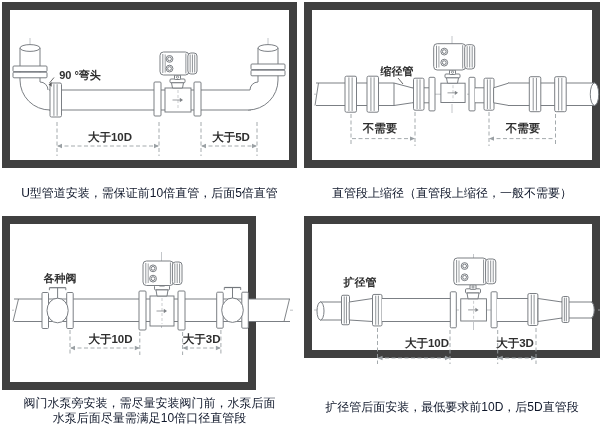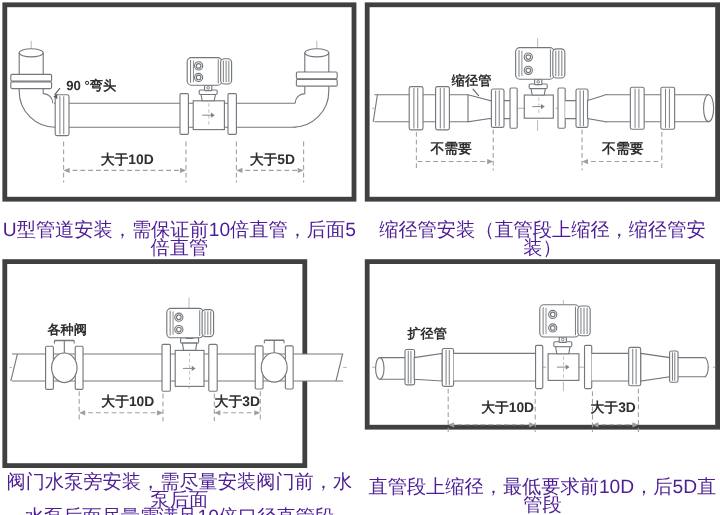--- a/index.html
+++ b/index.html
@@ -1,18 +1,18 @@
 <!DOCTYPE html>
 <html><head><meta charset="utf-8">
 <style>
 *{margin:0;padding:0;box-sizing:border-box}
 html,body{width:600px;height:429px;background:#fff;overflow:hidden;
 font-family:"Liberation Sans",sans-serif}
-.panel{position:absolute;border:4px solid #404040;background:#fff}
-.cap{position:absolute;text-align:center;color:#4c1d95;font-size:16px;line-height:14.5px}
+.panel{position:absolute;border:8px solid #404040;background:#fff}
+.cap{position:absolute;text-align:center;color:#0f172a;font-size:12px;line-height:14.5px}
 svg{position:absolute;left:0;top:0}
 </style></head>
 <body>
 <div class="panel" style="left:2px;top:2px;width:295px;height:166px">
 <svg width="287" height="158" viewBox="0 0 287 158">
       <line x1="36" y1="90" x2="252" y2="90" stroke="#aeb2b6" stroke-width="0.8" stroke-dasharray="9 3 2 3" stroke-linecap="butt"></line>
       <line x1="20" y1="28" x2="20" y2="76" stroke="#b4b8bc" stroke-width="0.8" stroke-dasharray="9 3 2 3" stroke-linecap="butt"></line>
       <line x1="258" y1="28" x2="258" y2="74" stroke="#b4b8bc" stroke-width="0.8" stroke-dasharray="9 3 2 3" stroke-linecap="butt"></line>
       <rect x="39" y="80" width="202" height="20" fill="#fff"></rect>
       <line x1="39" y1="80" x2="241" y2="80" stroke="#74787d" stroke-width="0.95" stroke-linecap="butt"></line>
@@ -268,14 +268,14 @@
       <polygon points="65.5,134 70.5,131.8 70.5,136.2" fill="#9aa0a4"></polygon>
       <polygon points="138,134 133,131.8 133,136.2" fill="#9aa0a4"></polygon>
       <line x1="186.7" y1="134" x2="223" y2="134" stroke="#9aa0a4" stroke-width="0.9" stroke-dasharray="4 2.5" stroke-linecap="butt"></line>
       <polygon points="185.7,134 190.7,131.8 190.7,136.2" fill="#9aa0a4"></polygon>
       <polygon points="224,134 219,131.8 219,136.2" fill="#9aa0a4"></polygon>
       <text x="115" y="123" font-size="11.5" font-weight="bold" fill="#2f2f2f" text-anchor="middle" font-family="&quot;Liberation Sans&quot;,sans-serif">大于10D</text>
       <text x="203" y="123" font-size="11.5" font-weight="bold" fill="#2f2f2f" text-anchor="middle" font-family="&quot;Liberation Sans&quot;,sans-serif">大于3D</text>
     </svg>
   </div>
 <div class="cap" style="left:2px;top:186px;width:295px">U型管道安装，需保证前10倍直管，后面5倍直管</div>
-<div class="cap" style="left:304px;top:186px;width:296px">缩径管安装（直管段上缩径，缩径管安装）</div>
+<div class="cap" style="left:304px;top:186px;width:296px">直管段上缩径（直管段上缩径，一般不需要）</div>
 <div class="cap" style="left:2px;top:396px;width:295px">阀门水泵旁安装，需尽量安装阀门前，水泵后面<br>水泵后面尽量需满足10倍口径直管段</div>
-<div class="cap" style="left:304px;top:400px;width:296px">直管段上缩径，最低要求前10D，后5D直管段</div>
+<div class="cap" style="left:304px;top:400px;width:296px">扩径管后面安装，最低要求前10D，后5D直管段</div>
 </body></html>

